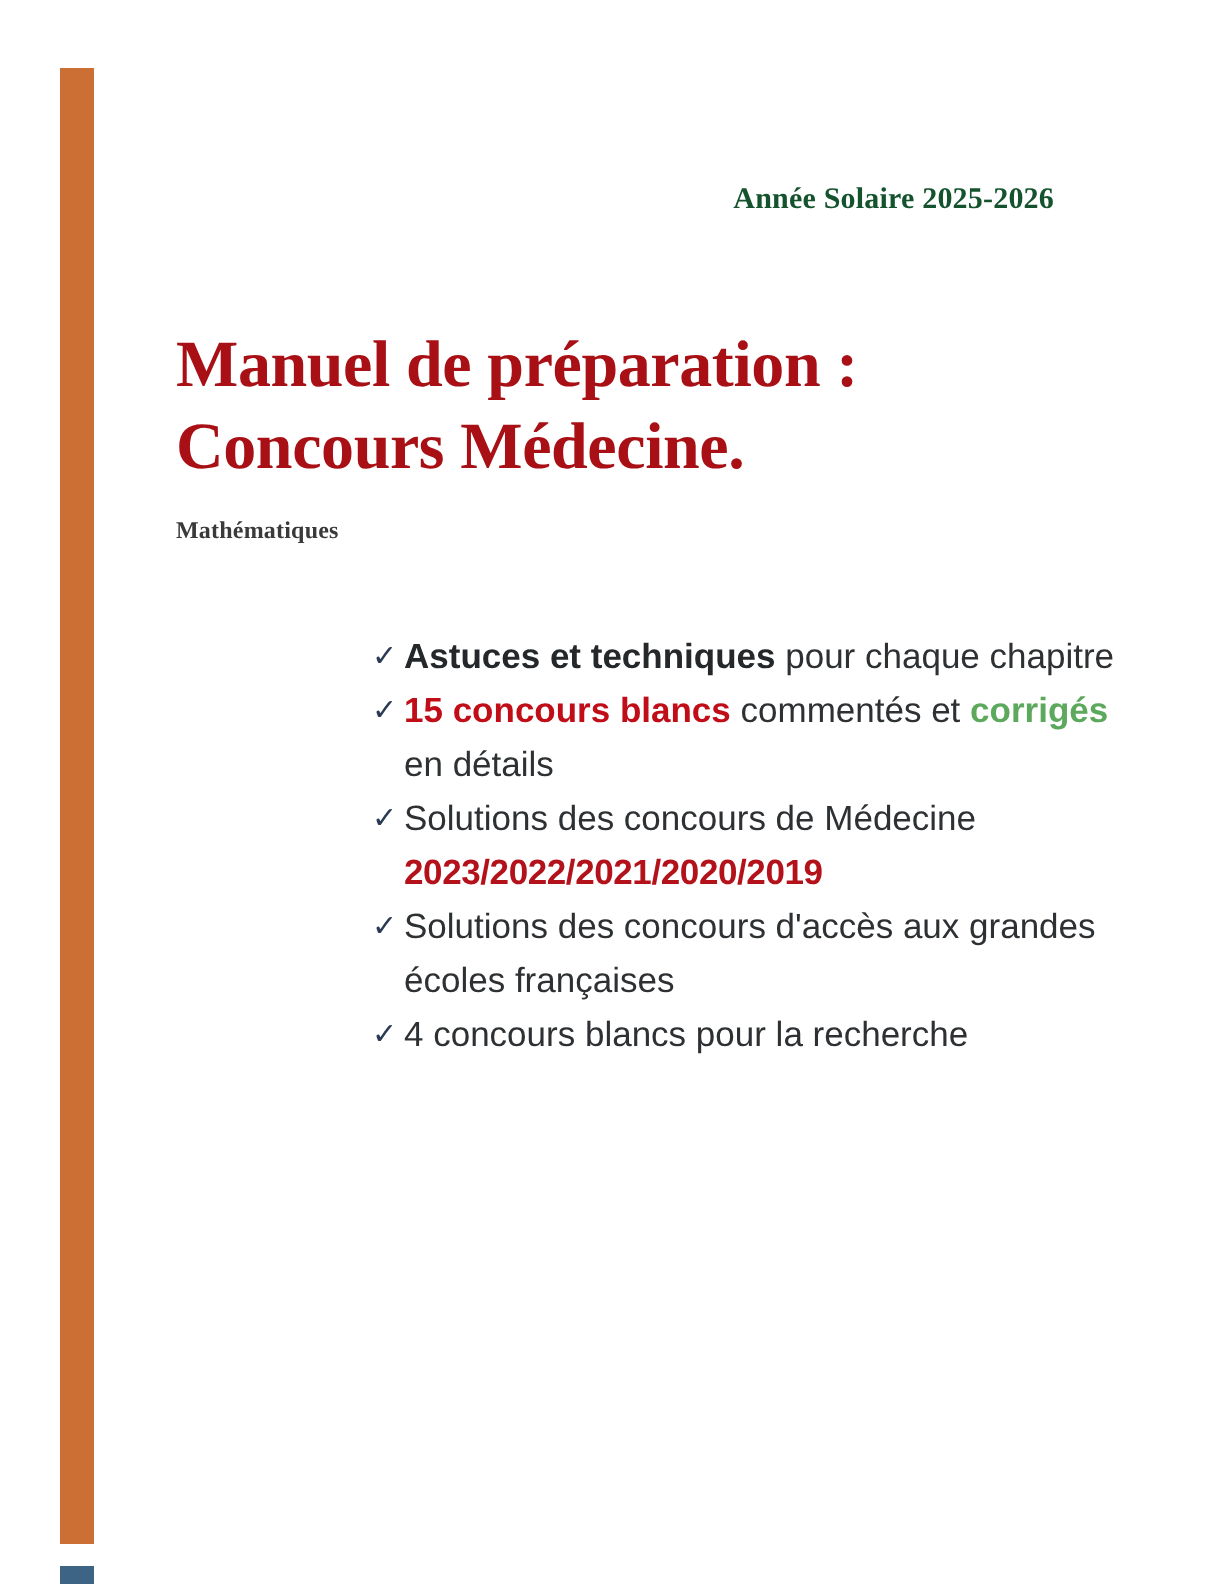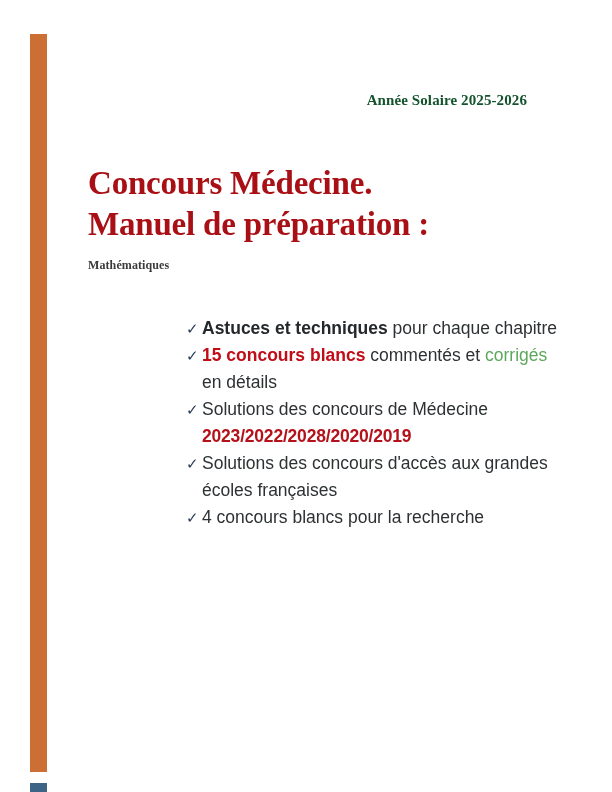--- a/index.html
+++ b/index.html
@@ -107,51 +107,51 @@
     display: block;
   }
   .sub-line {
     display: block;
     font-weight: bold;
     color: #B4121B;
     letter-spacing: -0.2px;
   }
   .bold-dark { font-weight: bold; color: #24282B; text-align: right; }
   .bold-red  { font-weight: bold; color: #C00D17; }
-  .bold-green{ font-weight: normal; color: #5CA85C; }
+  .bold-green{ font-weight: bold; color: #5CA85C; }
 </style>
 </head>
 <body>
 
 <div class="page">
 
   <div class="side-bar-orange"></div>
   <div class="side-bar-blue"></div>
 
   <div class="header-year">Année Solaire 2025-2026</div>
 
   <div class="title-block">
+    <div class="title-line">Manuel de préparation :</div>
     <div class="title-line">Concours Médecine.</div>
-    <div class="title-line">Manuel de préparation :</div>
     <div class="subtitle">Mathématiques</div>
   </div>
 
   <div class="feature-list" id="feature-list">
       <div class="feature-item">
         <span class="check-icon">✓</span>
         <span class="feature-text"><span class="bold-dark">Astuces et techniques</span> pour chaque chapitre</span>
       </div>
       <div class="feature-item">
         <span class="check-icon">✓</span>
         <span class="feature-text"><span class="bold-red">15 concours blancs</span> commentés et <span class="bold-green">corrigés</span> en détails</span>
       </div>
       <div class="feature-item">
         <span class="check-icon">✓</span>
         <span class="feature-text">Solutions des concours de Médecine</span>
-        <span class="sub-line">2023/2022/2028/2020/2019</span>
+        <span class="sub-line">2023/2022/2021/2020/2019</span>
       </div>
       <div class="feature-item">
         <span class="check-icon">✓</span>
         <span class="feature-text">Solutions des concours d'accès aux grandes écoles françaises</span>
       </div>
       <div class="feature-item">
         <span class="check-icon">✓</span>
         <span class="feature-text">4 concours blancs pour la recherche</span>
       </div>
     </div>

